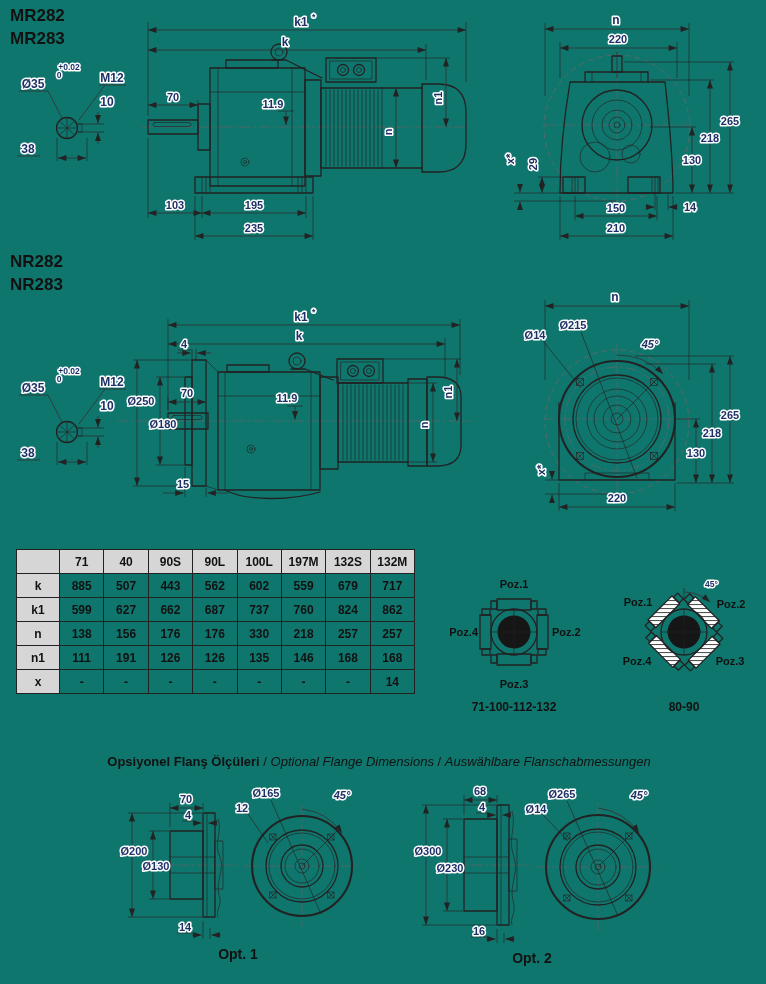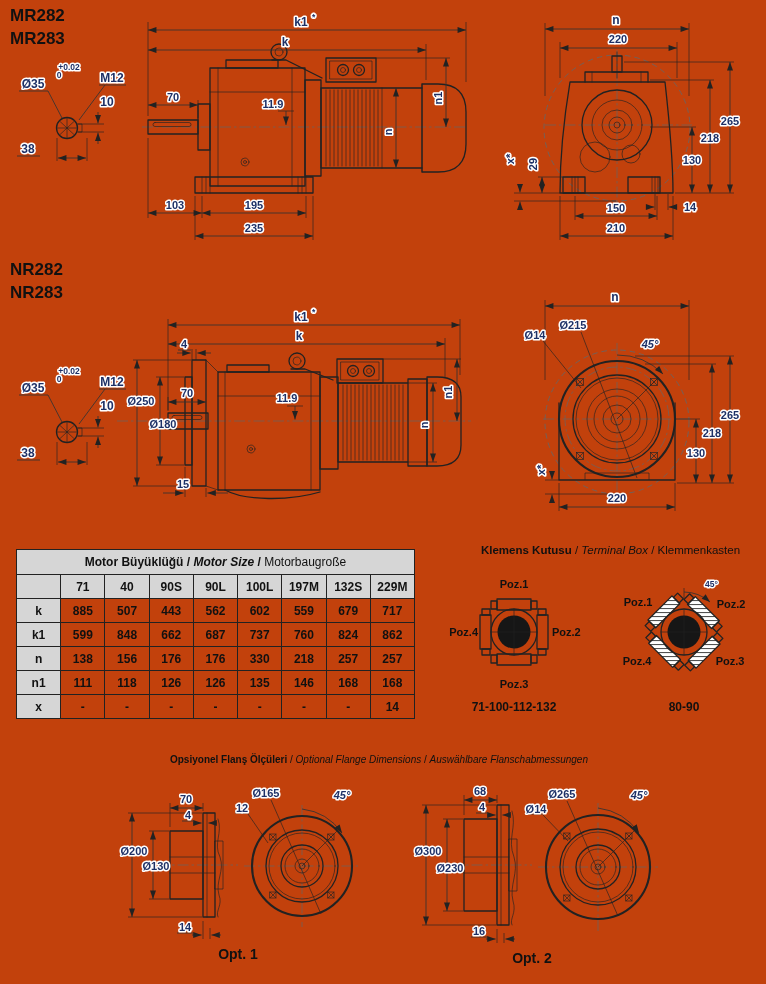--- a/index.html
+++ b/index.html
@@ -1,16 +1,16 @@
 <!DOCTYPE html>
 <html><head>
 <meta charset="utf-8">
 <style>
   html,body{margin:0;padding:0;background:#fff}
-  #page{position:relative;width:766px;height:984px;background:#c2410c;
+  #page{position:relative;width:766px;height:984px;background:#0f766e;
         font-family:"Liberation Sans",sans-serif;overflow:hidden}
   .abs{position:absolute}
   svg text{font-family:"Liberation Sans",sans-serif}
   .dim{font-size:11px;font-weight:bold;fill:#1d3066;stroke:#ffffff;stroke-width:3px;
        paint-order:stroke;stroke-linejoin:round}
   .dim.sm{font-size:8.5px}
   .dim.lg{font-size:12px}
   .cap{font-size:12px;font-weight:bold;fill:#111;stroke:none}
   .cap.lg{font-size:14px}
   .poz{font-size:11px;font-weight:bold;fill:#111;stroke:none}
@@ -18,21 +18,21 @@
   .draw2{stroke:#222;stroke-width:2.1;fill:none}
   .thin{stroke:#222;stroke-width:0.65;fill:none}
   .diml{stroke:#333;stroke-width:0.85;fill:none}
   .cl{stroke:#666;stroke-width:0.7;fill:none;stroke-dasharray:11 3 2.5 3}
   .dashc{stroke:#666;stroke-width:0.85;fill:none;stroke-dasharray:5.5 4}
   .blk{fill:#161616;stroke:none}
   .model-title{font-weight:bold;font-size:17px;line-height:23px;color:#111}
   .sec-title{font-size:11.5px;color:#111;white-space:nowrap}
   .sec-title .b{font-weight:bold}
   .sec-title .i{font-style:italic}
-  .flange-title{font-size:10px;width:758px;text-align:center}
+  .flange-title{font-size:13px;width:758px;text-align:center}
   table.size{border-collapse:collapse;table-layout:fixed;width:399px}
   table.size td{border:1.4px solid #222;text-align:center;font-size:12px;font-weight:bold;
                 color:#111;height:23px;padding:0;overflow:hidden}
   td.gray{background:#d6d6d6}
   table.size tr.trow td{height:24px}
 </style>
 </head>
 <body>
 
 <div id="page">
@@ -185,21 +185,21 @@
     <text class="dim" x="210" y="134" text-anchor="middle">218</text>
     <text class="dim" x="192" y="156" text-anchor="middle">130</text>
     <text class="dim" transform="translate(37,156) rotate(-90)" text-anchor="middle">29</text>
     <text class="dim" transform="translate(14,151) rotate(-90)" text-anchor="middle">x*</text>
     <text class="dim" x="116" y="204" text-anchor="middle">150</text>
     <text class="dim" x="190" y="203" text-anchor="middle">14</text>
     <text class="dim" x="116" y="224" text-anchor="middle">210</text>
   </g>
 </svg>
 
-<div class="abs model-title" style="left:10px;top:258px">
+<div class="abs model-title" style="left:10px;top:250px">
   <div>NR282</div>
   <div>NR283</div>
 </div>
 
 <svg class="abs" style="left:12px;top:362px" width="126" height="110" viewBox="0 0 126 110">
   <g>
     <circle cx="55" cy="70" r="10.5" class="draw"></circle>
     <path class="thin" d="M47.5,63 L62.5,77 M62.5,63 L47.5,77 M55,59.5 V80.5 M44.5,70 H65.5"></path>
     <path class="thin" d="M64.5,66 H70 V74 H64.5"></path>
   </g>
@@ -339,49 +339,46 @@
     <text class="dim" x="215" y="134" text-anchor="middle">265</text>
     <text class="dim" x="197" y="152" text-anchor="middle">218</text>
     <text class="dim" x="181" y="172" text-anchor="middle">130</text>
     <text class="dim" transform="translate(30,185) rotate(-90)" text-anchor="middle">x*</text>
     <text class="dim" x="102" y="217" text-anchor="middle">220</text>
   </g>
 </svg>
 
 <table class="size abs" style="left:16px;top:549px">
   <tbody>
-        <tr class="trow">
-    <td colspan="9" class="gray"><span class="b" style="font-weight:bold">Motor Büyüklüğü</span><span> / </span><span style="font-style:italic">Motor Size</span><span> / </span><span style="font-weight:normal">Motorbaugroße</span></td>
-  </tr>
   <tr>
     <td class="gray" style="width:42px"></td>
     <td class="gray">71</td>
     <td class="gray">40</td>
     <td class="gray">90S</td>
     <td class="gray">90L</td>
     <td class="gray">100L</td>
     <td class="gray">197M</td>
     <td class="gray">132S</td>
-    <td class="gray">229M</td>
+    <td class="gray">132M</td>
   </tr>
   <tr>
     <td class="gray">k</td>
     <td>885</td>
     <td>507</td>
     <td>443</td>
     <td>562</td>
     <td>602</td>
     <td>559</td>
     <td>679</td>
     <td>717</td>
   </tr>
   <tr>
     <td class="gray">k1</td>
     <td>599</td>
-    <td>848</td>
+    <td>627</td>
     <td>662</td>
     <td>687</td>
     <td>737</td>
     <td>760</td>
     <td>824</td>
     <td>862</td>
   </tr>
   <tr>
     <td class="gray">n</td>
     <td>138</td>
@@ -389,21 +386,21 @@
     <td>176</td>
     <td>176</td>
     <td>330</td>
     <td>218</td>
     <td>257</td>
     <td>257</td>
   </tr>
   <tr>
     <td class="gray">n1</td>
     <td>111</td>
-    <td>118</td>
+    <td>191</td>
     <td>126</td>
     <td>126</td>
     <td>135</td>
     <td>146</td>
     <td>168</td>
     <td>168</td>
   </tr>
   <tr>
     <td class="gray">x</td>
     <td>-</td>
@@ -411,23 +408,20 @@
     <td>-</td>
     <td>-</td>
     <td>-</td>
     <td>-</td>
     <td>-</td>
     <td>14</td>
   </tr>
 </tbody>
     </table>
 
-<div class="abs sec-title" style="left:455px;top:544px;width:311px;text-align:center">
-  <span class="b">Klemens Kutusu</span><span> / </span><span class="i">Terminal Box</span><span> / </span><span>Klemmenkasten</span>
-</div>
 
 <svg class="abs" style="left:438px;top:574px" width="155" height="145" viewBox="0 0 155 145">
   <g class="draw">
     <rect x="59" y="25" width="34" height="11"></rect>
         <rect x="53" y="27" width="6" height="8"></rect>
         <rect x="93" y="27" width="6" height="8"></rect>
     <rect x="59" y="80" width="34" height="11"></rect>
         <rect x="53" y="81" width="6" height="8"></rect>
         <rect x="93" y="81" width="6" height="8"></rect>
     <rect x="42" y="41" width="11" height="34"></rect>

